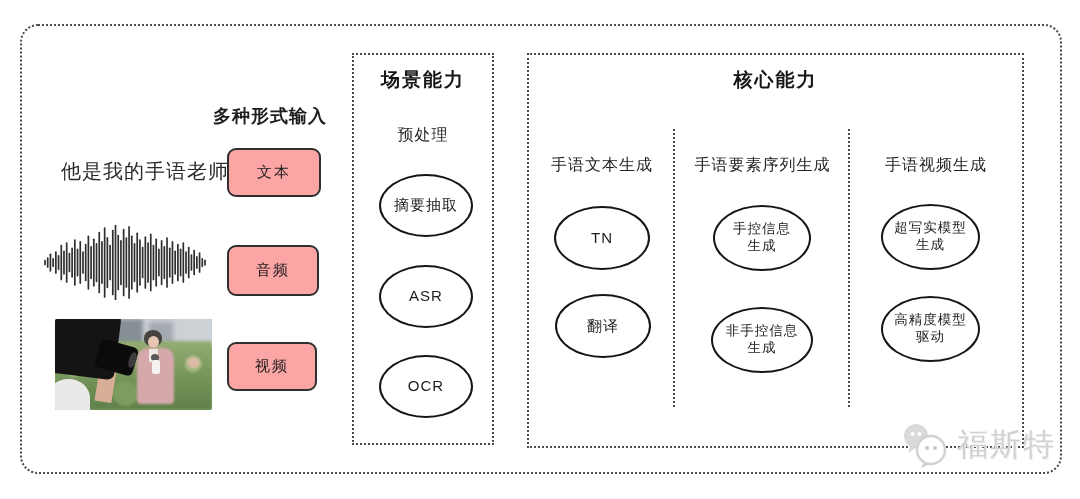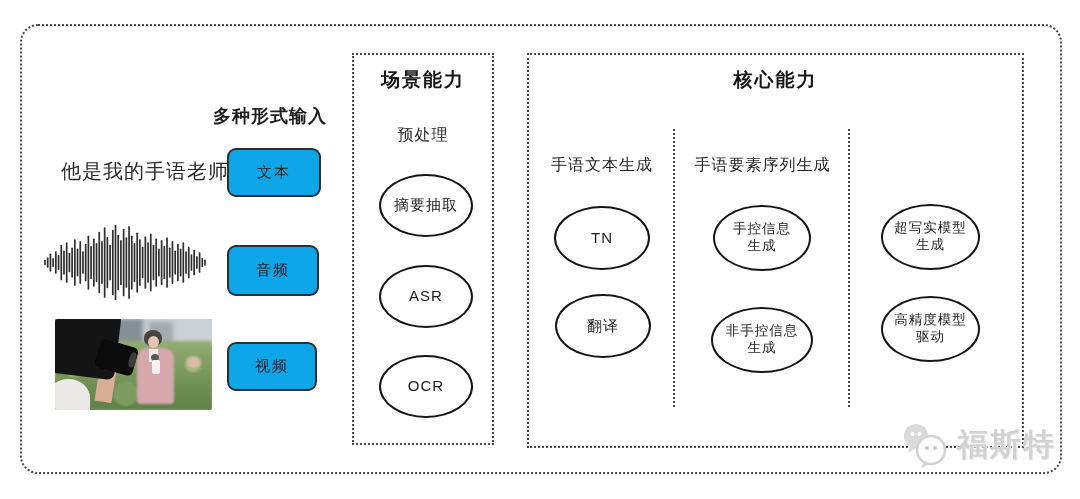--- a/index.html
+++ b/index.html
@@ -16,21 +16,21 @@
     position:absolute;left:202px;top:104px;width:136px;text-align:center;
     font-size:18px;font-weight:bold;color:#1e1e1e;letter-spacing:1px;
   }
   .sample-text{
     position:absolute;left:45px;top:158px;width:180px;
     font-size:20px;color:#2a2a2a;letter-spacing:1px;white-space:nowrap;margin-left:16px;
   }
   .wave{position:absolute;left:43px;top:225px;width:164px;height:75px;}
   .type-box{
     position:absolute;display:flex;align-items:center;justify-content:center;
-    border:2px solid #2f2f2f;border-radius:9px;background:#0ea5e9;
+    border:2px solid #2f2f2f;border-radius:9px;background:#fca5a5;
     font-size:15px;color:#1e1e1e;letter-spacing:2px;
   }
   
   .photo{
     position:absolute;left:55px;top:319px;width:157px;height:91px;
     overflow:hidden;border-radius:2px;background:#8aa56b;
   }
   .ph{position:absolute;}
   .ph-sky{top:0;left:0;right:0;height:30%;background:#ccd1d5;}
   .ph-b1{top:0;left:36%;width:20%;height:40%;background:#868f96;filter:blur(2px);}
@@ -78,21 +78,21 @@
     border:2.5px solid #161616;border-radius:50%;background:#fff;
     text-align:center;font-size:15px;color:#1c1c1c;line-height:1.25;
     white-space:pre-line;letter-spacing:1px;
   }
   .ellipse.small-text{font-size:13.5px;}
   
   .watermark{
     position:absolute;left:898px;top:420px;display:flex;align-items:center;gap:5px;z-index:5;
   }
   .wm-text{
-    font-size:31px;font-weight:bold;color:#d2d2d2;letter-spacing:2px;
+    font-size:31px;font-weight:normal;color:#d2d2d2;letter-spacing:2px;
     text-shadow:1px 1px 0 #efefef;
   }
 </style>
 </head>
 <body>
 
 <div class="stage">
 
   <div class="outer"></div>
 
@@ -209,20 +209,21 @@
   </div>
 
   <div class="panel core-panel">
     <div class="panel-title">核心能力</div>
 
     <div class="divider" style="left:144px;"></div>
     <div class="divider" style="left:319px;"></div>
 
     <div class="col-header" style="left:0;width:146px;">手语文本生成</div>
     <div class="col-header" style="left:146px;width:175px;">手语要素序列生成</div>
+    <div class="col-header" style="left:321px;width:172px;">手语视频生成</div>
 
     <div class="ellipse" style="left:25px;top:151px;width:92px;height:60px;">
       <span>TN</span>
     </div>
     <div class="ellipse" style="left:26px;top:239px;width:92px;height:60px;">
       <span>翻译</span>
     </div>
 
     <div class="ellipse small-text" style="left:184px;top:150px;width:94px;height:62px;">
       <span>手控信息

